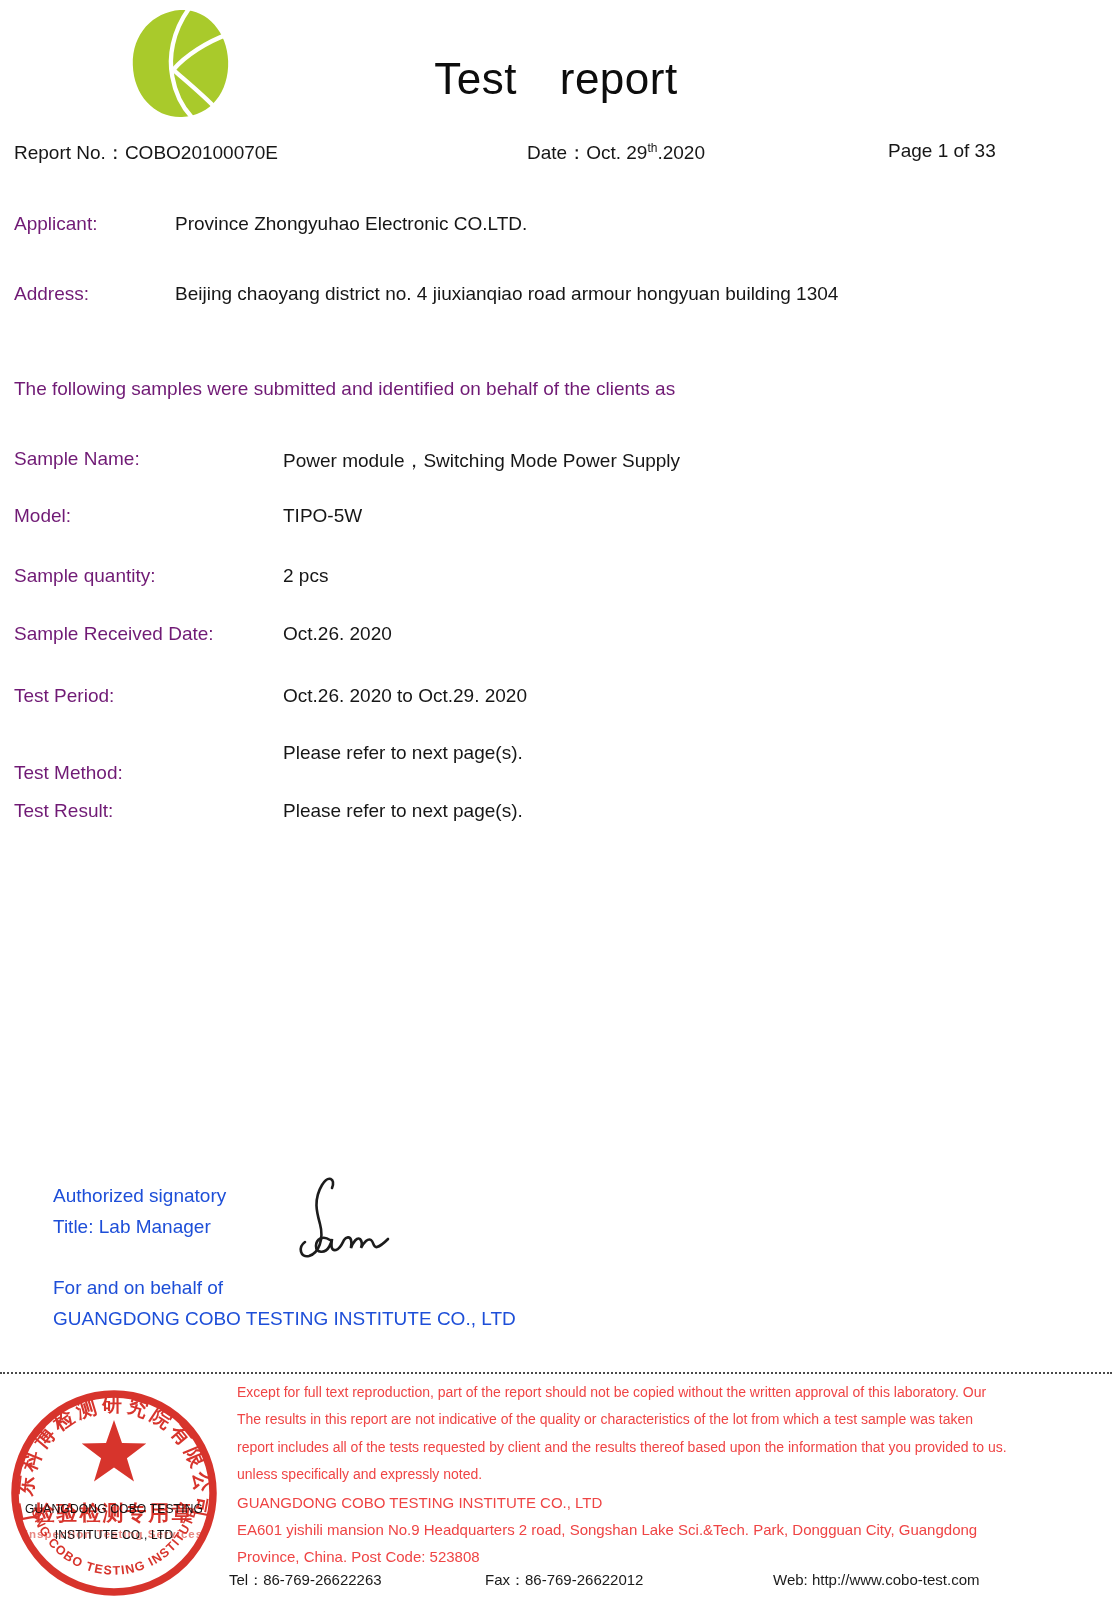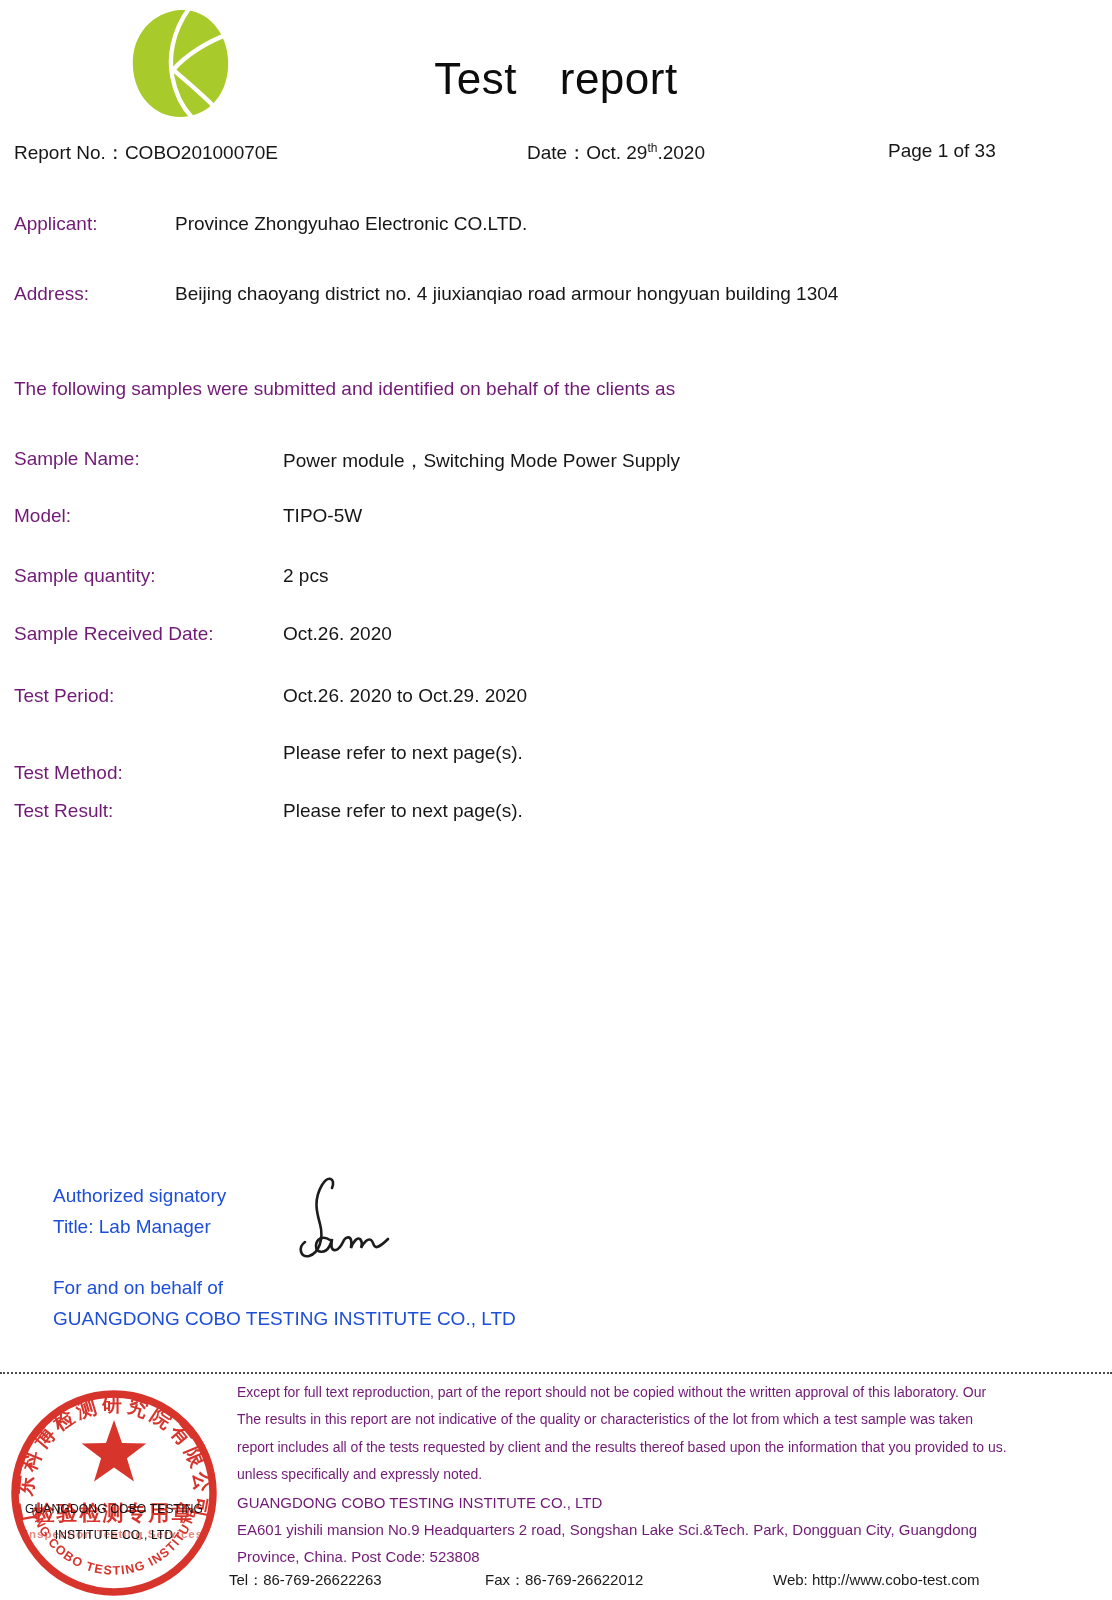--- a/index.html
+++ b/index.html
@@ -19,21 +19,21 @@
   .row-label { position:absolute; left:14px; font-size:19px; color:#701a75; }
   .row-value { position:absolute; font-size:19px; color:#161616; }
   .sig-text { position:absolute; left:8px; font-size:19px; color:#1d4ed8;margin-left:45px; }
   .dotted-divider {
     position:absolute; left:0px; top:1372px; width:1112px; height:0;
     border-top:2px dotted #4a4a4a;
   }
   .footer-block {
     position:absolute; left:237px; top:1379px; width:868px;
   }
-  .footer-block .fline { font-size:14px; line-height:27.4px; color:#701a75; white-space:nowrap; }
+  .footer-block .fline { font-size:14px; line-height:27.4px; color:#ef4444; white-space:nowrap; }
   .footer-block .fline.info { font-size:15px; }
   .contact-item { position:absolute; top:1571px; font-size:15px; color:#1a1a1a; }
   .stamp-overlay {
     position:absolute; left:6px; width:216px; text-align:center;
     font-size:12px; color:#121212; z-index:3; letter-spacing:0.2px;
   }
   .stamp-svg { position:absolute; left:6px; top:1386px; z-index:2; }
   .logo-svg { position:absolute; left:128px; top:6px; }
   .sig-svg { position:absolute; left:286px; top:1176px; }
 </style>

